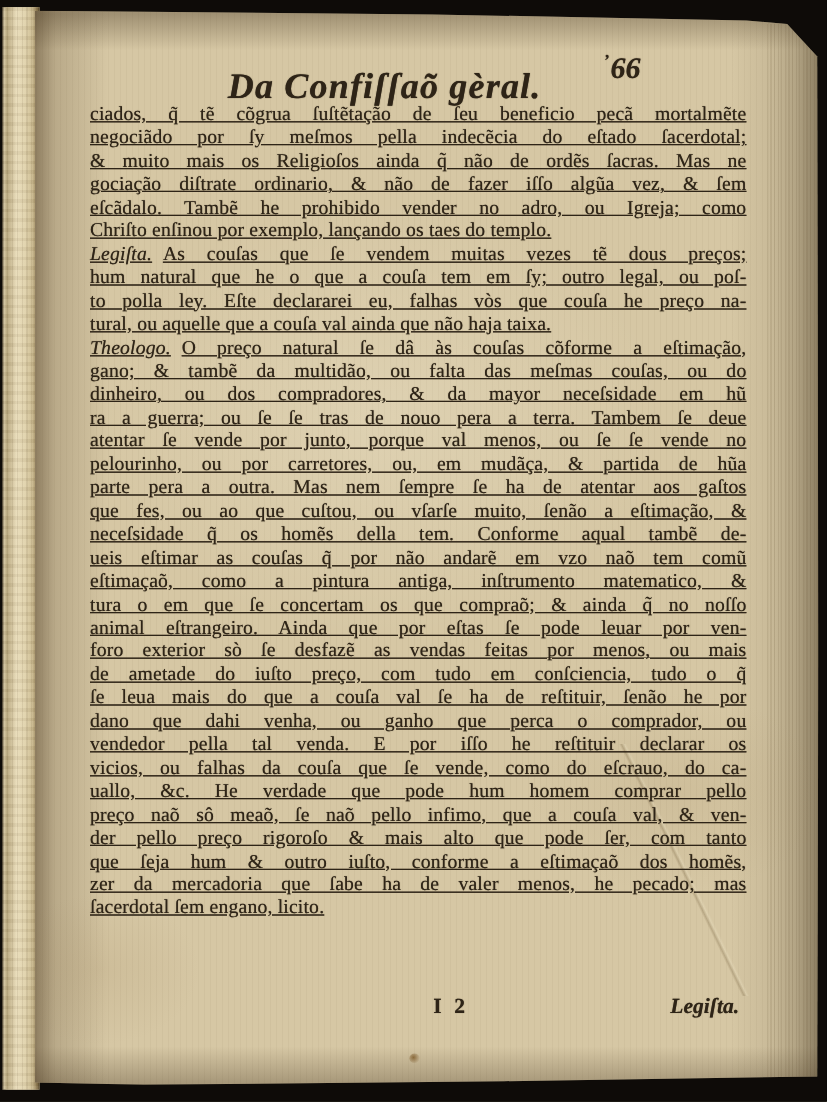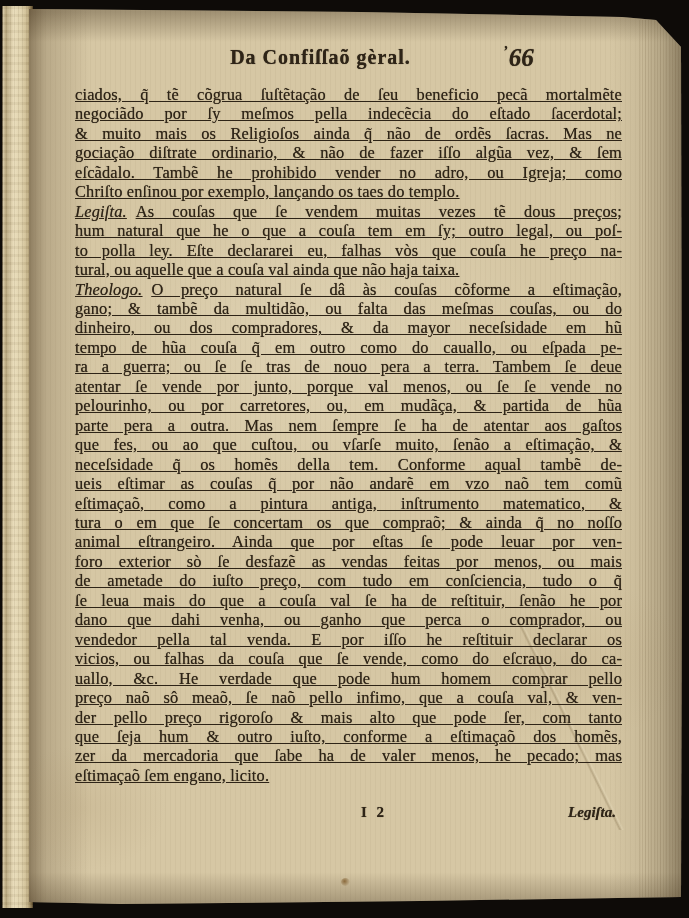--- a/index.html
+++ b/index.html
@@ -45,42 +45,43 @@
     background:linear-gradient(64deg, transparent 49.4%, rgba(110,90,55,.28) 50%, rgba(238,228,198,.30) 50.7%, transparent 51.3%);
   }
   .stain-dot{
     position:absolute;left:341px;top:878px;width:9px;height:8px;border-radius:50%;
     background:radial-gradient(circle at 40% 40%, #8a6a3c, rgba(138,106,60,0) 75%);
   }
   .content{position:absolute;left:75px;top:0;width:547px;color:var(--ink,#2e2417);}
   .header{position:absolute;top:40px;left:0;width:100%;height:40px;}
   .running-title{
     display:block;text-align:center;padding-right:56px;
-    font-size:20px;line-height:34px;font-weight:600;
+    font-style:italic;font-size:30px;line-height:34px;font-weight:600;
     letter-spacing:1px;
     text-shadow:0 0 .8px rgba(40,30,18,.85);
+    margin-top:16px;
   }
   .folio{
     position:absolute;left:428px;top:4px;
     font-style:italic;font-size:25px;font-weight:700;
     text-shadow:0 0 .8px rgba(40,30,18,.85);
     white-space:nowrap;
   }
   .folio .tick{font-size:14px;vertical-align:10px;margin-right:1px;}
   .body-text{
     position:absolute;top:85px;left:0;width:547px;
     font-size:16.4px;line-height:19.45px;
     letter-spacing:.15px;
     text-shadow:0 0 .7px rgba(46,36,23,.75);
   }
   .line{text-align:justify;text-align-last:justify;white-space:normal;text-decoration:underline;}
   .line.para-end{text-align-last:left;}
   .speaker{font-style:italic;margin-right:9px;}
-  .footer{position:absolute;top:804px;left:0;width:547px;height:26px;
-    font-size:15px;text-shadow:0 0 .7px rgba(46,36,23,.75);}
+  .footer{position:absolute;top:828px;left:0;width:547px;height:26px;
+    font-size:18px;text-shadow:0 0 .7px rgba(46,36,23,.75);}
   .signature{position:absolute;left:286px;top:0;letter-spacing:3px;font-weight:600;}
   .catchword{position:absolute;right:6px;top:0;font-style:italic;font-weight:600;}
 </style>
 </head>
 <body>
 
 <div class="scan">
   <div class="edge-strip"></div>
   <div class="paper">
     <div class="right-edge-shading"></div>
@@ -98,21 +99,20 @@
           <div class="line">gociação diſtrate ordinario, &amp; não de fazer iſſo algũa vez, &amp; ſem</div>
           <div class="line">eſcãdalo. Tambẽ he prohibido vender no adro, ou Igreja; como</div>
           <div class="line para-end">Chriſto enſinou por exemplo, lançando os taes do templo.</div>
           <div class="line"><span class="speaker">Legiſta.</span>As couſas que ſe vendem muitas vezes tẽ dous preços;</div>
           <div class="line">hum natural que he o que a couſa tem em ſy; outro legal, ou poſ-</div>
           <div class="line">to polla ley. Eſte declararei eu, falhas vòs que couſa he preço na-</div>
           <div class="line para-end">tural, ou aquelle que a couſa val ainda que não haja taixa.</div>
           <div class="line"><span class="speaker">Theologo.</span>O preço natural ſe dâ às couſas cõforme a eſtimação,</div>
           <div class="line">gano; &amp; tambẽ da multidão, ou falta das meſmas couſas, ou do</div>
           <div class="line">dinheiro, ou dos compradores, &amp; da mayor neceſsidade em hũ</div>
-          <div class="line">tempo de hũa couſa q̃ em outro como do cauallo, ou eſpada pe-</div>
           <div class="line">ra a guerra; ou ſe ſe tras de nouo pera a terra. Tambem ſe deue</div>
           <div class="line">atentar ſe vende por junto, porque val menos, ou ſe ſe vende no</div>
           <div class="line">pelourinho, ou por carretores, ou, em mudãça, &amp; partida de hũa</div>
           <div class="line">parte pera a outra. Mas nem ſempre ſe ha de atentar aos gaſtos</div>
           <div class="line">que fes, ou ao que cuſtou, ou vſarſe muito, ſenão a eſtimação, &amp;</div>
           <div class="line">neceſsidade q̃ os homẽs della tem. Conforme aqual tambẽ de-</div>
           <div class="line">ueis eſtimar as couſas q̃ por não andarẽ em vzo naõ tem comũ</div>
           <div class="line">eſtimaçaõ, como a pintura antiga, inſtrumento matematico, &amp;</div>
           <div class="line">tura o em que ſe concertam os que compraõ; &amp; ainda q̃ no noſſo</div>
           <div class="line">animal eſtrangeiro. Ainda que por eſtas ſe pode leuar por ven-</div>
@@ -120,21 +120,21 @@
           <div class="line">de ametade do iuſto preço, com tudo em conſciencia, tudo o q̃</div>
           <div class="line">ſe leua mais do que a couſa val ſe ha de reſtituir, ſenão he por</div>
           <div class="line">dano que dahi venha, ou ganho que perca o comprador, ou</div>
           <div class="line">vendedor pella tal venda. E por iſſo he reſtituir declarar os</div>
           <div class="line">vicios, ou falhas da couſa que ſe vende, como do eſcrauo, do ca-</div>
           <div class="line">uallo, &amp;c. He verdade que pode hum homem comprar pello</div>
           <div class="line">preço naõ sô meaõ, ſe naõ pello infimo, que a couſa val, &amp; ven-</div>
           <div class="line">der pello preço rigoroſo &amp; mais alto que pode ſer, com tanto</div>
           <div class="line">que ſeja hum &amp; outro iuſto, conforme a eſtimaçaõ dos homẽs,</div>
           <div class="line">zer da mercadoria que ſabe ha de valer menos, he pecado; mas</div>
-          <div class="line para-end">eſtimaçaõ ſem engano, licito.</div>
+          <div class="line para-end">ſacerdotal ſem engano, licito.</div>
         </div>
       <div class="footer">
         <span class="signature">I 2</span>
         <span class="catchword">Legiſta.</span>
       </div>
     </div>
   </div>
 </div>
 
 </body></html>

